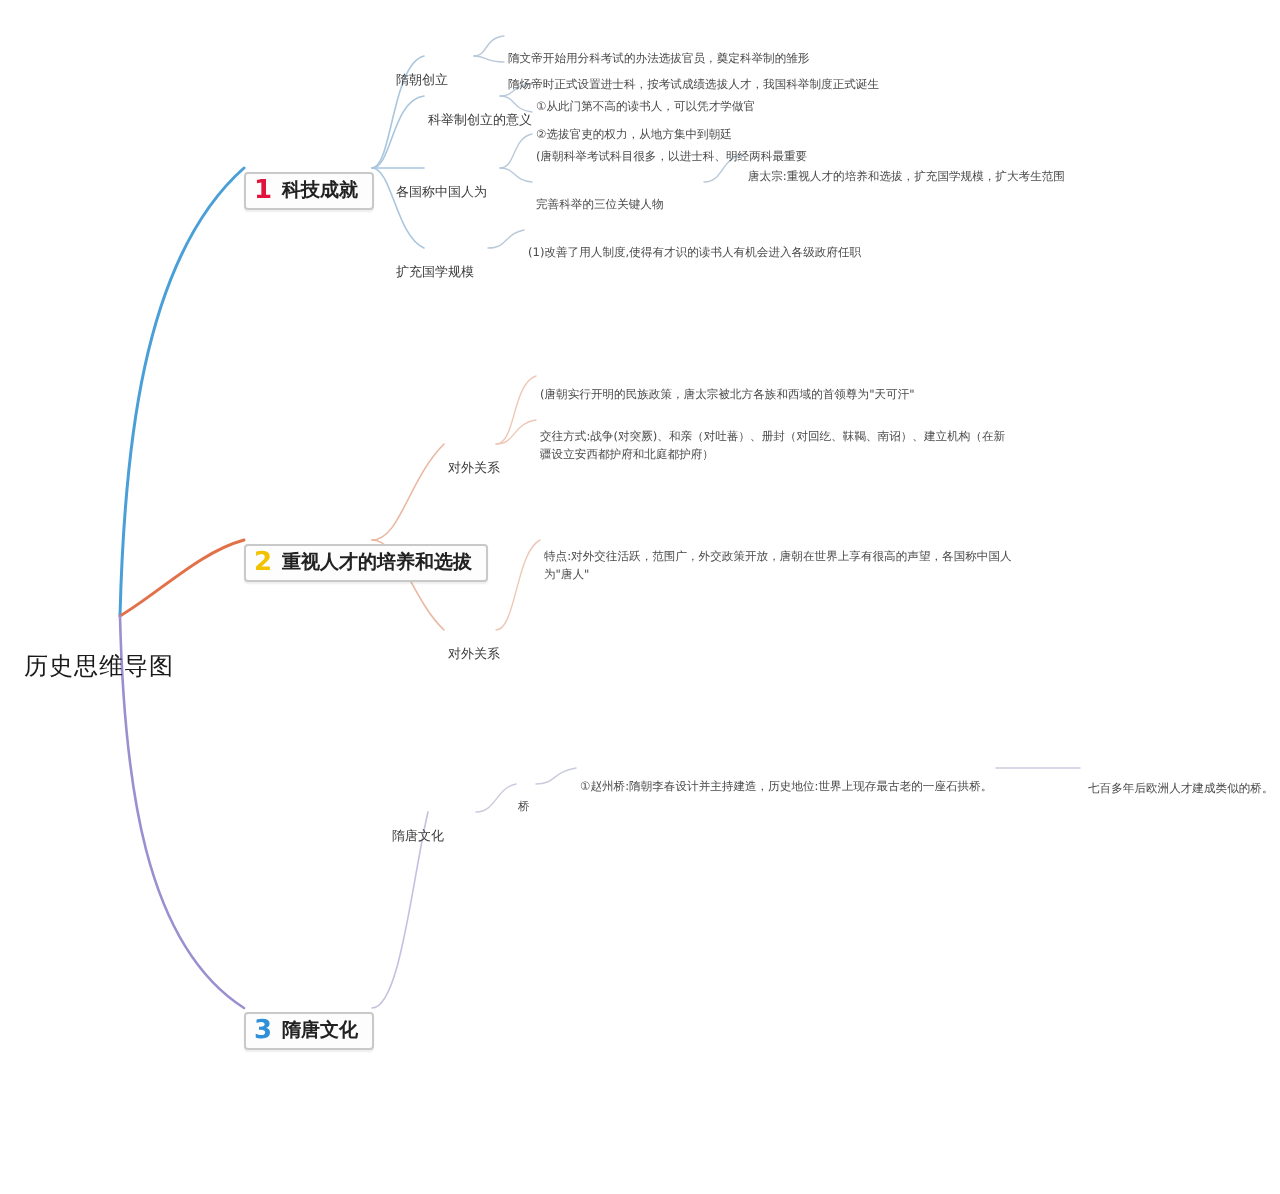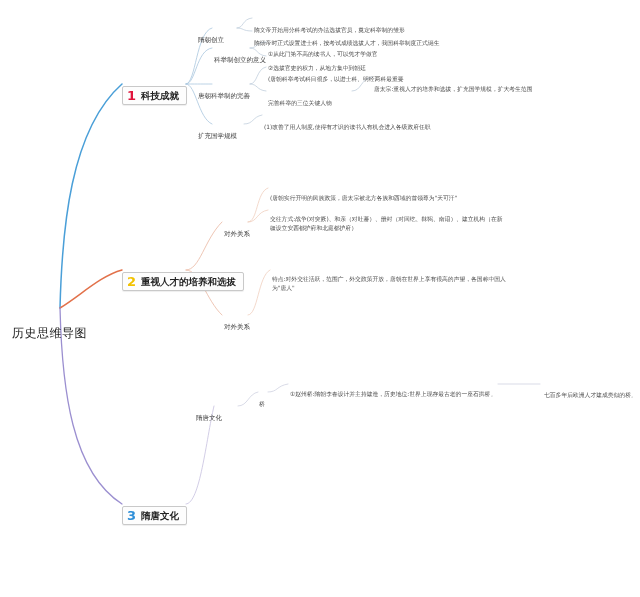--- a/index.html
+++ b/index.html
@@ -144,21 +144,21 @@
 
   <div class="node root-node" style="left:12px; top:313px;">历史思维导图</div>
 
   <div class="node branch-node" style="left:122px; top:74px;">
     <span class="branch-num num-red">1</span>
     <span class="branch-label">科技成就</span>
   </div>
 
   <div class="node sub-node" style="left:198px; top:24px;">隋朝创立</div>
   <div class="node sub-node" style="left:198px; top:44px;padding-left:16px;">科举制创立的意义</div>
-  <div class="node sub-node" style="left:198px; top:80px;">唐朝科举制的完善</div>
+  <div class="node sub-node" style="left:198px; top:80px;">各国称中国人为</div>
   <div class="node sub-node" style="left:198px; top:120px;">扩充国学规模</div>
 
   <div class="node leaf-node leaf-nowrap" style="left:254px; top:14px;">隋文帝开始用分科考试的办法选拔官员，奠定科举制的雏形</div>
   <div class="node leaf-node leaf-nowrap" style="left:254px; top:27px;">隋炀帝时正式设置进士科，按考试成绩选拔人才，我国科举制度正式诞生</div>
 
   <div class="node leaf-node leaf-nowrap" style="left:268px; top:38px;">①从此门第不高的读书人，可以凭才学做官</div>
   <div class="node leaf-node leaf-nowrap" style="left:268px; top:52px;">②选拔官吏的权力，从地方集中到朝廷</div>
 
   <div class="node leaf-node leaf-nowrap" style="left:268px; top:63px;">(唐朝科举考试科目很多，以进士科、明经两科最重要</div>
   <div class="node leaf-node leaf-nowrap" style="left:268px; top:87px;">完善科举的三位关键人物</div>

